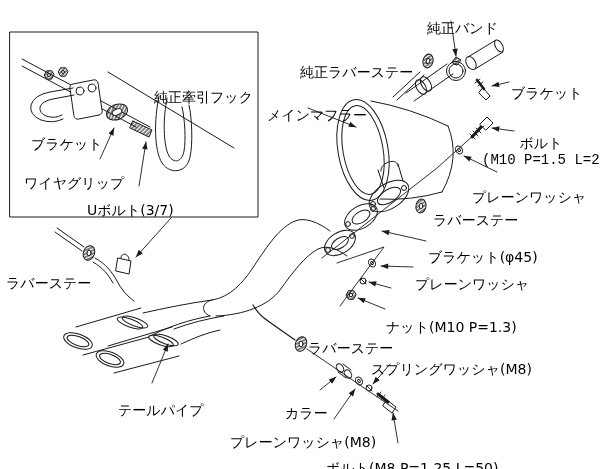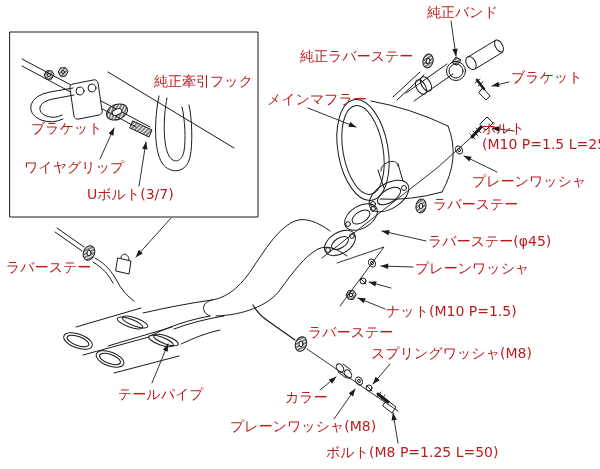--- a/index.html
+++ b/index.html
@@ -2,24 +2,24 @@
 <html><head>
 <meta charset="utf-8">
 <style>
   html,body{margin:0;padding:0;background:#ffffff;}
   .stage{
     position:relative;width:600px;height:469px;background:#ffffff;
     font-family:"DejaVu Sans",sans-serif;overflow:hidden;
   }
   .stage svg{position:absolute;left:0;top:0;}
   .lbl{
-    position:absolute;font-size:14px;line-height:1.12;color:#b91c1c;
-    white-space:nowrap;letter-spacing:0;
+    position:absolute;font-size:14px;line-height:1.12;color:#000000;
+    white-space:nowrap;letter-spacing:0;margin-top:16px;
   }
-  .lbl-center{}
+  .lbl-center{text-align:center;font-family:Liberation Mono, monospace;}
   .spec{display:block;}
 </style>
 </head>
 <body>
 
 <div class="stage">
 
   <svg width="600" height="469" viewBox="0 0 600 469">
     <defs>
       <marker id="arw" markerWidth="9" markerHeight="7" refX="7.6" refY="3" orient="auto" markerUnits="userSpaceOnUse">
@@ -255,23 +255,23 @@
   <div class="lbl" style="left:511px;top:70px">ブラケット</div>
   <div class="lbl" style="left:267px;top:92px">メインマフラー</div>
 
   <div class="lbl lbl-center" style="left:482px;top:121px;width:118px">
     <span class="spec">ボルト</span>
     <span class="spec">(M10 P=1.5 L=25)</span>
   </div>
 
   <div class="lbl" style="left:472px;top:174px">プレーンワッシャ</div>
   <div class="lbl" style="left:433px;top:197px">ラバーステー</div>
-  <div class="lbl" style="left:428px;top:234px">ラバーステー(φ45)</div>
+  <div class="lbl" style="left:428px;top:234px">ブラケット(φ45)</div>
   <div class="lbl" style="left:415px;top:261px">プレーンワッシャ</div>
-  <div class="lbl" style="left:386px;top:304px">ナット(M10 P=1.5)</div>
+  <div class="lbl" style="left:386px;top:304px">ナット(M10 P=1.3)</div>
 
   <div class="lbl" style="left:6px;top:260px">ラバーステー</div>
   <div class="lbl" style="left:308px;top:325px">ラバーステー</div>
   <div class="lbl" style="left:371px;top:346px">スプリングワッシャ(M8)</div>
   <div class="lbl" style="left:118px;top:387px">テールパイプ</div>
   <div class="lbl" style="left:285px;top:390px">カラー</div>
   <div class="lbl" style="left:230px;top:419px">プレーンワッシャ(M8)</div>
   <div class="lbl" style="left:326px;top:445px">ボルト(M8 P=1.25 L=50)</div>
 
 </div>

